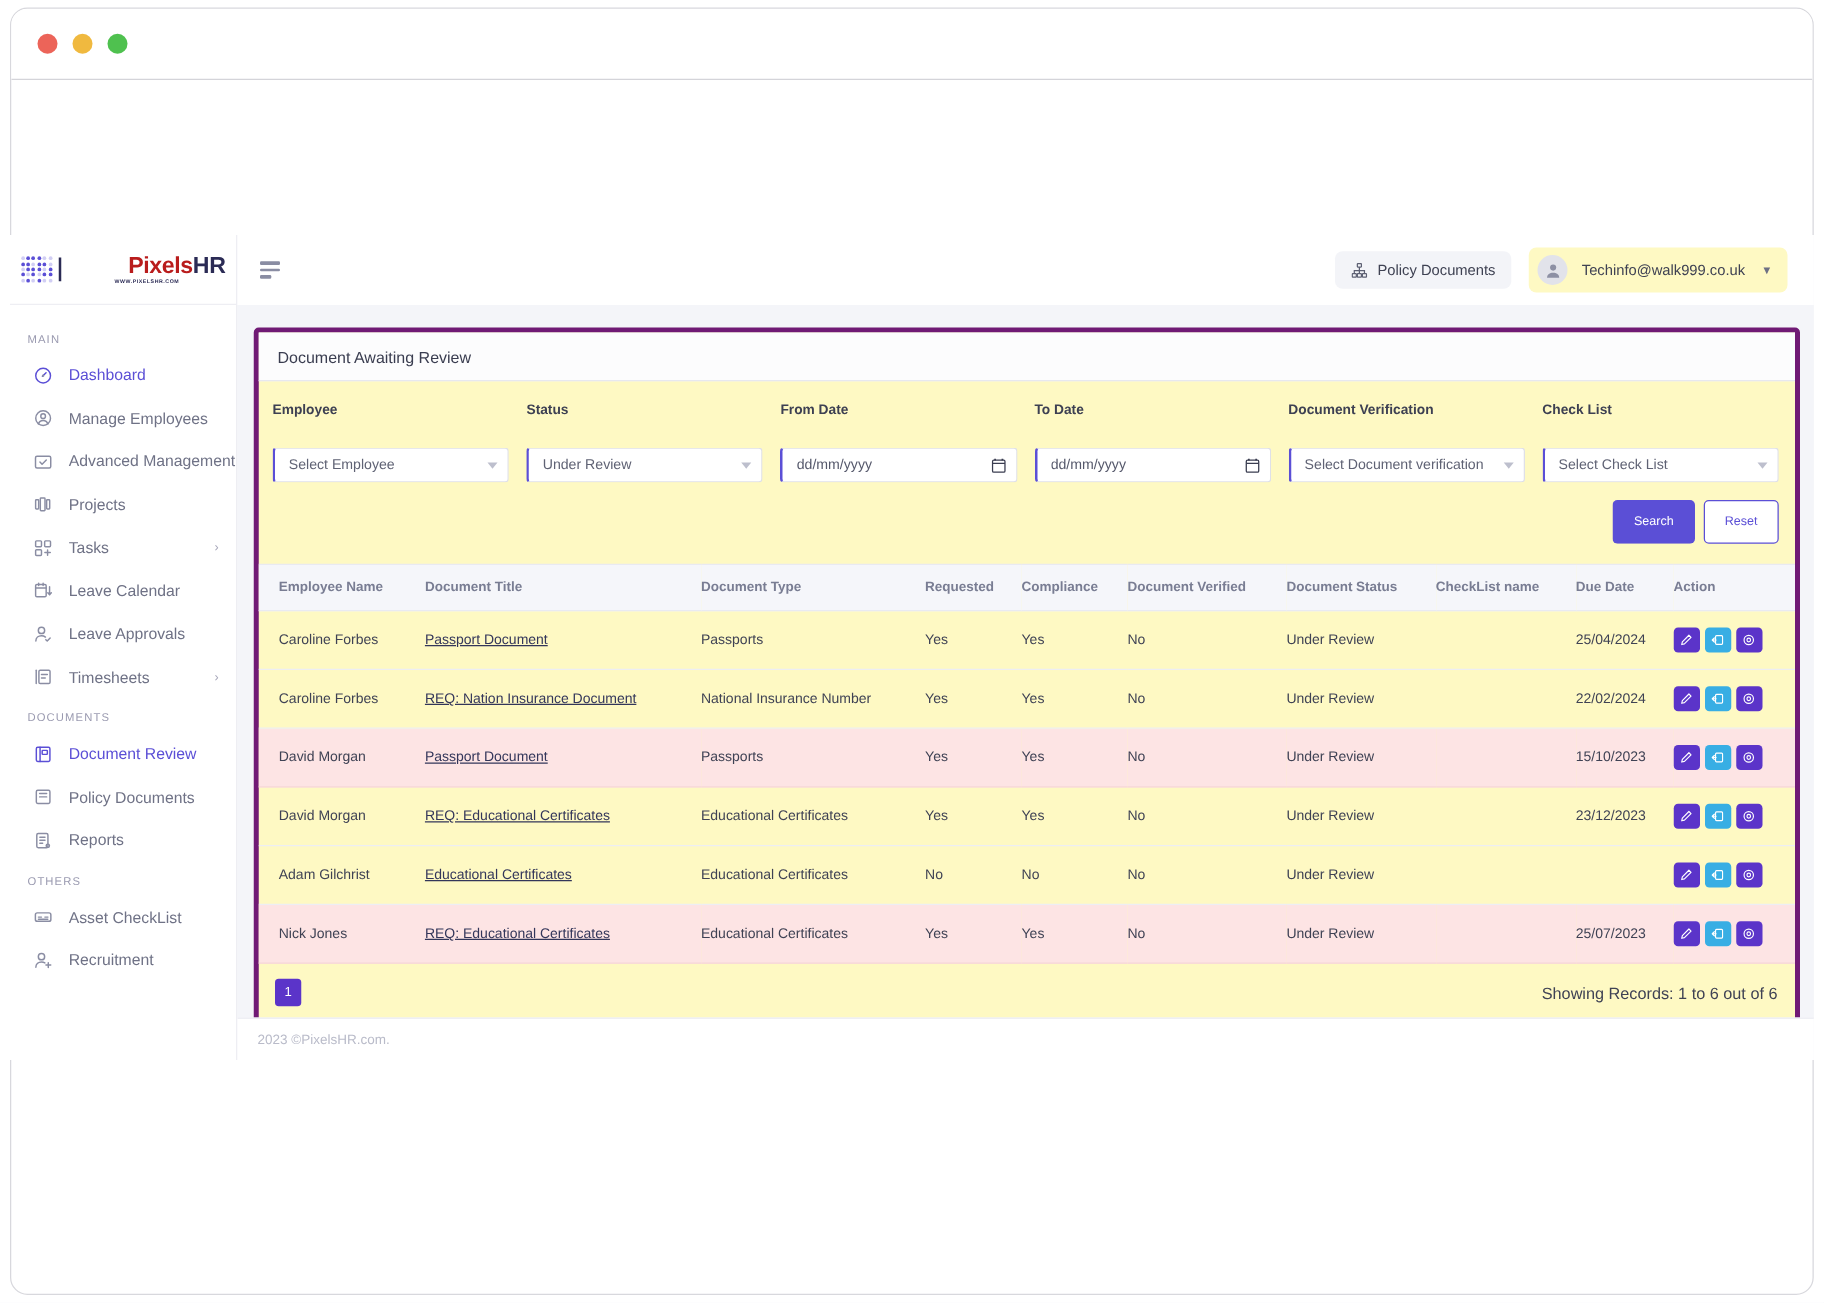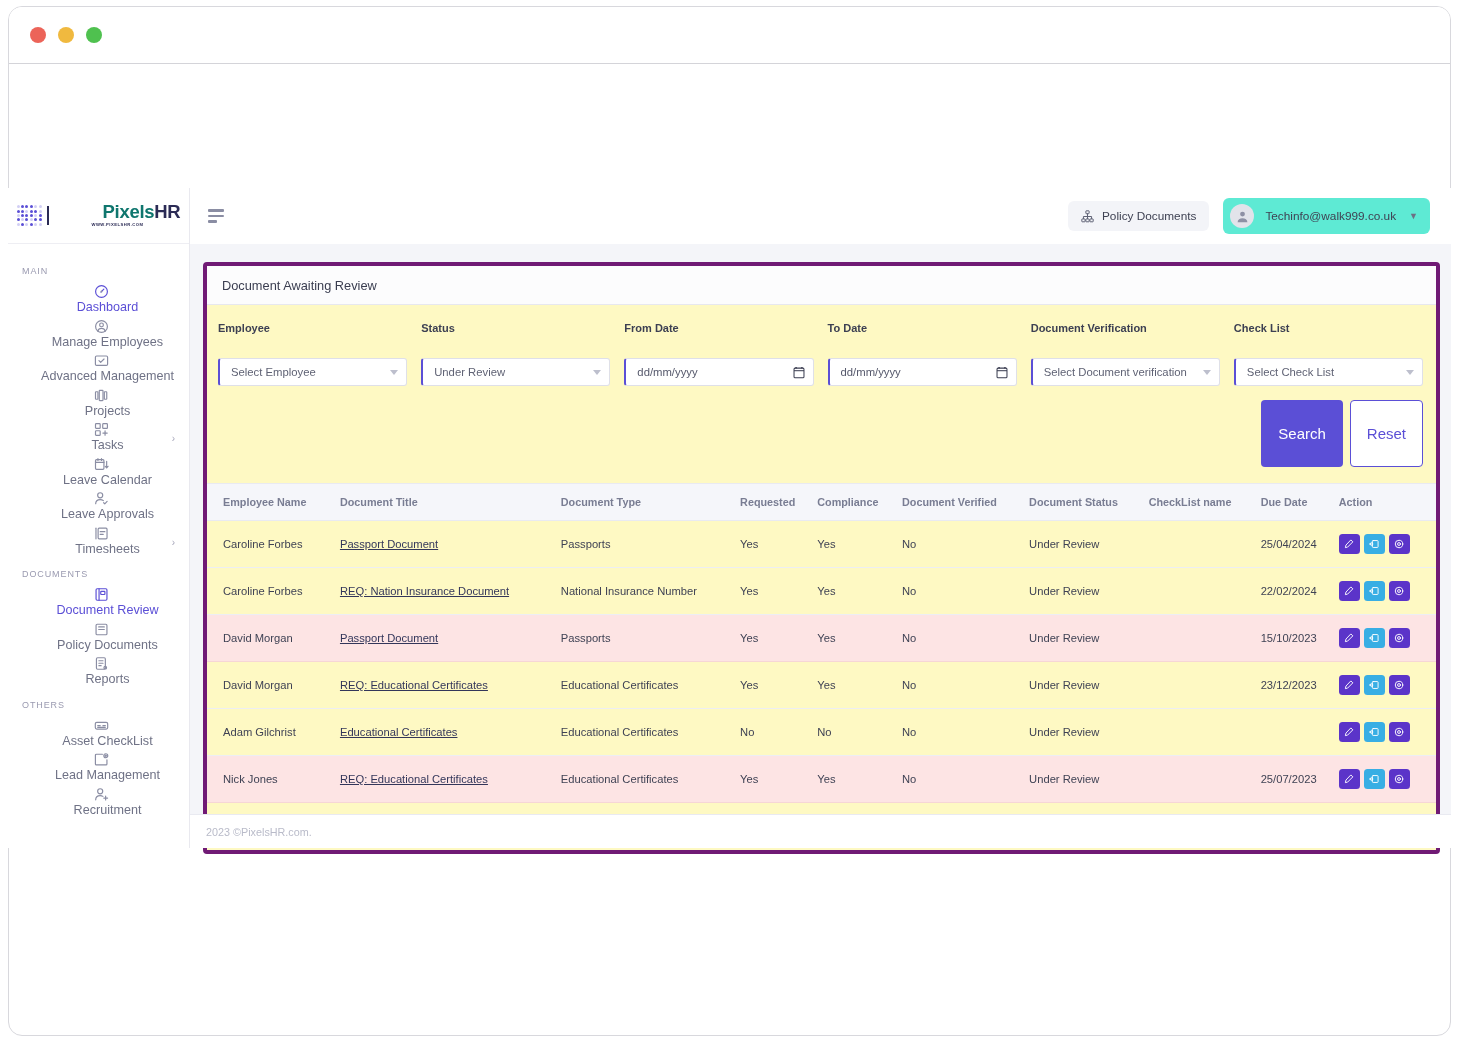--- a/index.html
+++ b/index.html
@@ -60,41 +60,40 @@
     grid-template-columns: repeat(6, 3px);
     grid-auto-rows: 3px;
     gap: 1.4px;
     margin-right: 1px;
   }
   .logo-dots i { display: block; width: 3px; height: 3px; border-radius: 50%; background: #5b4fd6; }
   .logo-dots i.f { opacity: .28; }
   .logo-bar { width: 2px; height: 19px; background: #2b2b55; margin-right: 2px; }
   .logo-text { display: flex; flex-direction: column; align-items: flex-start; line-height: 1; }
   .logo-main { font-size: 18.5px; font-weight: 700; letter-spacing: -.3px; }
-  .logo-main .p1 { color: #0f766e; margin-left: 48px; }
+  .logo-main .p1 { color: #b91c1c; margin-left: 48px; }
   .logo-main .p2 { color: #2b2b55; }
   .logo-sub {
     font-size: 4.2px; font-weight: 700; color: #2b2b55;
     letter-spacing: .45px; margin-top: 1.5px; align-self: center;
   }
 
   .nav { padding-top: 12px; }
   .nav-section {
     font-size: 9px; font-weight: 400; color: #9a9ab0;
     letter-spacing: .9px; padding: 10px 0 7px 14px;
   }
   .nav-item {
     display: flex; align-items: center;
     height: 34.5px;
     padding-left: 18px;
     color: #6f7286;
     font-size: 12.6px;
     cursor: pointer;
     position: relative;
-    flex-direction: column;
   }
   .nav-item .ico {
     width: 17px; height: 17px; margin-right: 12px;
     display: flex; align-items: center; justify-content: center;
     flex: 0 0 17px;
   }
   .nav-item .ico svg { width: 15px; height: 15px; display: block; }
   .nav-item.active { color: #5b4fd6; }
   .nav-item.active .ico svg { stroke: #5b4fd6; }
   .nav-item .chev {
@@ -125,21 +124,21 @@
     display: flex; align-items: center; gap: 8px;
     background: #f3f4f8;
     border-radius: 6px;
     padding: 8px 13px;
     font-size: 11.8px; color: #3f4253;
     cursor: pointer;
   }
   .pill svg { width: 13px; height: 13px; display: block; }
   .user-pill {
     display: flex; align-items: center; gap: 11px;
-    background: #5eead4; border-radius: 6px;
+    background: #fef9c3; border-radius: 6px;
     padding: 6px 12px 6px 7px;
     font-size: 11.8px; color: #3f4253;
     cursor: pointer;
     justify-content: flex-end;
   }
   .avatar {
     width: 24px; height: 24px; border-radius: 50%;
     background: #e2e3ea; display: flex; align-items: center; justify-content: center;
   }
   .avatar svg { width: 13px; height: 13px; fill: #8d90a4; }
@@ -189,22 +188,22 @@
   }
   .fctl .cal { width: 12px; height: 13px; }
   .fctl .cal svg { width: 12px; height: 13px; display: block; }
   .fctl.date .val { color: #55586b; }
 
   .actions-row {
     display: flex; justify-content: flex-end; gap: 7px;
     padding: 14px 13px 16px 0;
   }
   .btn {
-    font-size: 15px; border-radius: 4px; cursor: pointer;
-    padding: 24px 16px; border: 1px solid transparent;
+    font-size: 10px; border-radius: 4px; cursor: pointer;
+    padding: 11px 16px; border: 1px solid transparent;
   }
   .btn-primary { background: #5b4fd6; color: #fff; }
   .btn-outline { background: #fff; color: #5b4fd6; border-color: #5b4fd6; }
 
   
   table { width: 100%; border-collapse: collapse; }
   thead th {
     background: #f5f6fa;
     text-align: left;
     font-size: 10.8px; font-weight: 600; color: #797d93;
@@ -428,30 +427,20 @@
         </div>
         <div class="nav-section">OTHERS</div>
         <div class="nav-item">
           <span class="ico">
             <svg viewBox="0 0 16 16" fill="none" stroke="#8a8da3" stroke-width="1.25" stroke-linecap="round" stroke-linejoin="round">
               <rect x="1.4" y="4.6" width="13.2" height="7.2" rx="1.6"></rect>
               <path d="M4 8.2h2.6M9.5 8.2h2.6M4 10h8"></path>
             </svg>
           </span>
           <span>Asset CheckList</span>
-        </div>
-        <div class="nav-item">
-          <span class="ico">
-            <svg viewBox="0 0 16 16" fill="none" stroke="#8a8da3" stroke-width="1.25" stroke-linecap="round" stroke-linejoin="round">
-              <path d="M13.8 8.3v4.4a1 1 0 0 1-1 1H2.5a1 1 0 0 1-1-1V3.4a1 1 0 0 1 1-1H9"></path>
-              <circle cx="12.6" cy="4" r="2.1"></circle>
-              <path d="M12.6 2.9v2.2M11.5 4h2.2"></path>
-            </svg>
-          </span>
-          <span>Lead Management</span>
         </div>
         <div class="nav-item">
           <span class="ico">
             <svg viewBox="0 0 16 16" fill="none" stroke="#8a8da3" stroke-width="1.25" stroke-linecap="round" stroke-linejoin="round">
               <circle cx="6.6" cy="4.6" r="2.7"></circle>
               <path d="M1.8 13.7c0-2.9 2.2-4.5 4.8-4.5 1.1 0 2.1.3 2.9.8"></path>
               <path d="M12.4 9.7v4.1M10.4 11.8h4.1"></path>
             </svg>
           </span>
           <span>Recruitment</span>

